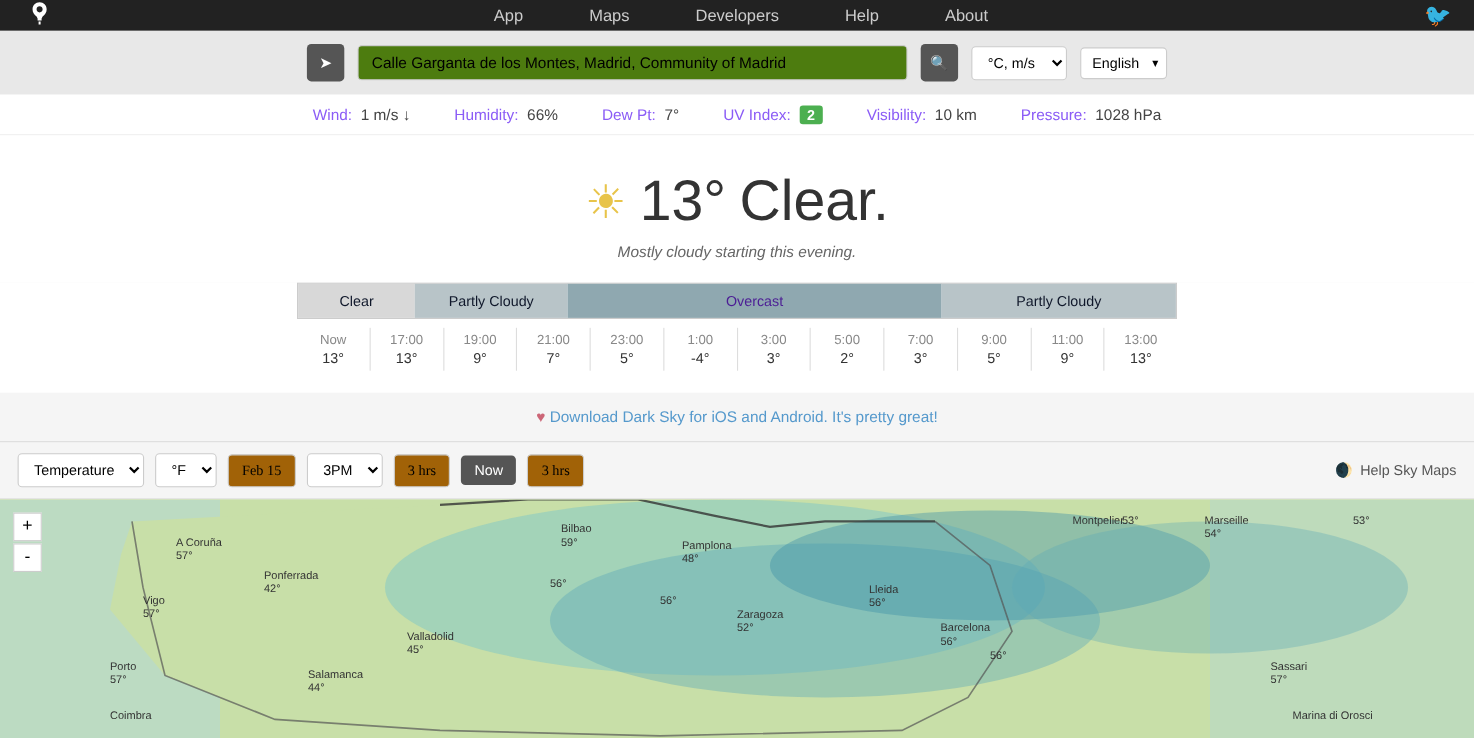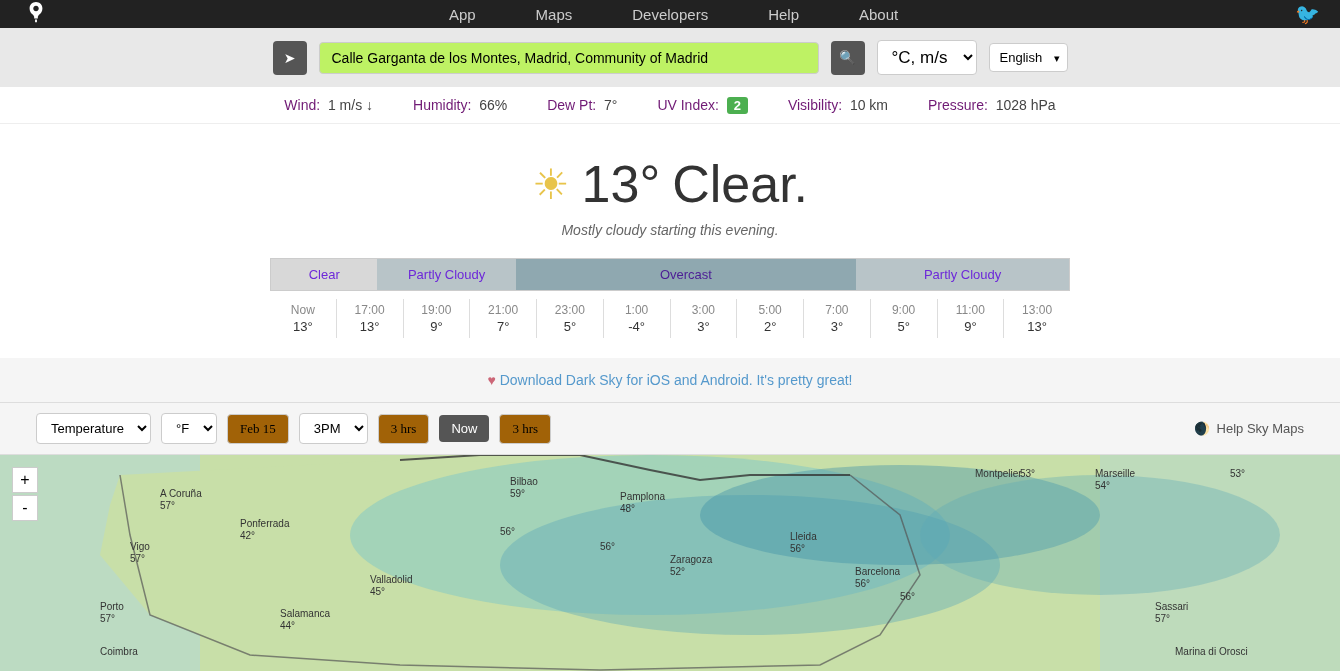--- a/index.html
+++ b/index.html
@@ -11,62 +11,62 @@
     .nav-logo svg { fill: white; width: 22px; height: 28px; }
     .nav-links { display: flex; gap: 60px; flex: 1; justify-content: center; }
     .nav-link { color: #ccc; text-decoration: none; font-size: 15px; cursor: pointer; }
     .nav-right { display: flex; align-items: center; gap: 20px; margin-left: auto; }
     .nav-twitter { color: #ccc; font-size: 20px; }
 
     
     .search-bar { background: #e8e8e8; padding: 12px 20px; display: flex; align-items: center; justify-content: center; gap: 12px; }
     .search-location-btn { background: #555; border: none; color: white; width: 34px; height: 34px; border-radius: 4px; cursor: pointer; display: flex; align-items: center; justify-content: center; font-size: 14px; }
     .search-input-wrap { flex: 0 0 500px; }
-    .search-input { width: 100%; padding: 7px 12px; border: 1px solid #ccc; border-radius: 4px; font-size: 14px; background: #bef264; }
+    .search-input { width: 100%; padding: 7px 12px; border: 1px solid #ccc; border-radius: 4px; font-size: 14px; background: #4d7c0f; }
     .search-icon-btn { background: #555; border: none; color: white; width: 34px; height: 34px; border-radius: 4px; cursor: pointer; display: flex; align-items: center; justify-content: center; }
-    .units-select { background: white; border: 1px solid #ccc; border-radius: 4px; padding: 6px 10px; font-size: 17px; cursor: pointer; }
+    .units-select { background: white; border: 1px solid #ccc; border-radius: 4px; padding: 6px 10px; font-size: 13px; cursor: pointer; }
     .lang-select { background: white; border: 1px solid #ccc; border-radius: 4px; padding: 6px 24px 6px 10px; font-size: 13px; cursor: pointer; appearance: none; position: relative; }
     .lang-wrap { position: relative; display: inline-block; }
     .lang-wrap::after { content: '▾'; position: absolute; right: 8px; top: 50%; transform: translateY(-50%); font-size: 11px; pointer-events: none; }
 
     
     .stats-bar { background: #fff; padding: 10px 20px; display: flex; align-items: center; justify-content: center; gap: 40px; font-size: 14px; color: #444; border-bottom: 1px solid #eee; }
-    .stat-label { color: #701a75; }
+    .stat-label { color: #8b5cf6; }
     .uv-badge { background: #4caf50; color: white; border-radius: 3px; padding: 1px 7px; font-size: 13px; font-weight: bold; }
 
     
     .weather-main { background: #fff; text-align: center; padding: 30px 20px 20px; }
     .weather-icon-temp { display: flex; align-items: center; justify-content: center; gap: 12px; margin-bottom: 8px; }
     .sun-icon { font-size: 42px; color: #e8c44a; }
     .temp-text { font-size: 52px; font-weight: 300; color: #333; }
     .condition-text { font-size: 52px; font-weight: 300; color: #333; }
     .summary-text { font-size: 14px; color: #666; font-style: italic; margin-top: 4px; }
 
     
     .hourly-section { background: #fff; padding: 0 20px 20px; }
     .condition-bar { display: flex; border: 1px solid #ccc; margin: 0 auto 8px; max-width: 800px; }
-    .cond-segment { padding: 8px 0; text-align: center; font-size: 13px; color: #6d28d9; }
+    .cond-segment { padding: 8px 0; text-align: center; font-size: 13px; color: #0f172a; }
     .cond-clear { background: #d8d8d8; flex: 1; }
     .cond-partly { background: #b8c4c8; flex: 1.3; }
     .cond-overcast { background: #8fa8b0; flex: 3.2; color: #4c1d95; }
     .cond-partly2 { background: #b8c4c8; flex: 2; }
 
     .hours-row { display: flex; justify-content: center; gap: 0; max-width: 800px; margin: 0 auto; }
     .hour-col { text-align: center; flex: 1; padding: 4px 2px; }
     .hour-time { font-size: 12px; color: #888; }
     .hour-temp { font-size: 13px; color: #333; margin-top: 2px; }
     .hour-sep { width: 1px; background: #ddd; margin: 0; }
 
     
     .download-link { text-align: center; padding: 14px; font-size: 14px; }
     .download-link a { color: #5599cc; text-decoration: none; }
     .download-heart { color: #cc6677; }
 
     
-    .map-controls { background: #f5f5f5; padding: 10px 36px; display: flex; align-items: center; gap: 10px; border-top: 1px solid #ddd; border-bottom: 1px solid #ddd; }
+    .map-controls { background: #f5f5f5; padding: 10px 16px; display: flex; align-items: center; gap: 10px; border-top: 1px solid #ddd; border-bottom: 1px solid #ddd; }
     .map-select { background: white; border: 1px solid #ccc; border-radius: 4px; padding: 6px 10px; font-size: 13px; }
     .map-date-btn { background: #a16207; border: 1px solid #ccc; border-radius: 4px; padding: 6px 12px; font-size: 13px; cursor: pointer; font-family: Liberation Serif, serif; }
     .map-now-btn { background: #555; color: white; border: none; border-radius: 4px; padding: 6px 12px; font-size: 13px; cursor: pointer; }
     .dark-sky-brand { margin-left: auto; display: flex; align-items: center; gap: 6px; font-size: 13px; color: #555; }
 
     
     .map-container { position: relative; height: 220px; background: #c8dfa8; overflow: hidden; }
     .map-zoom { position: absolute; top: 12px; left: 12px; display: flex; flex-direction: column; gap: 2px; z-index: 10; }
     .zoom-btn { background: white; border: 1px solid #ccc; width: 26px; height: 26px; cursor: pointer; font-size: 16px; display: flex; align-items: center; justify-content: center; }
 

